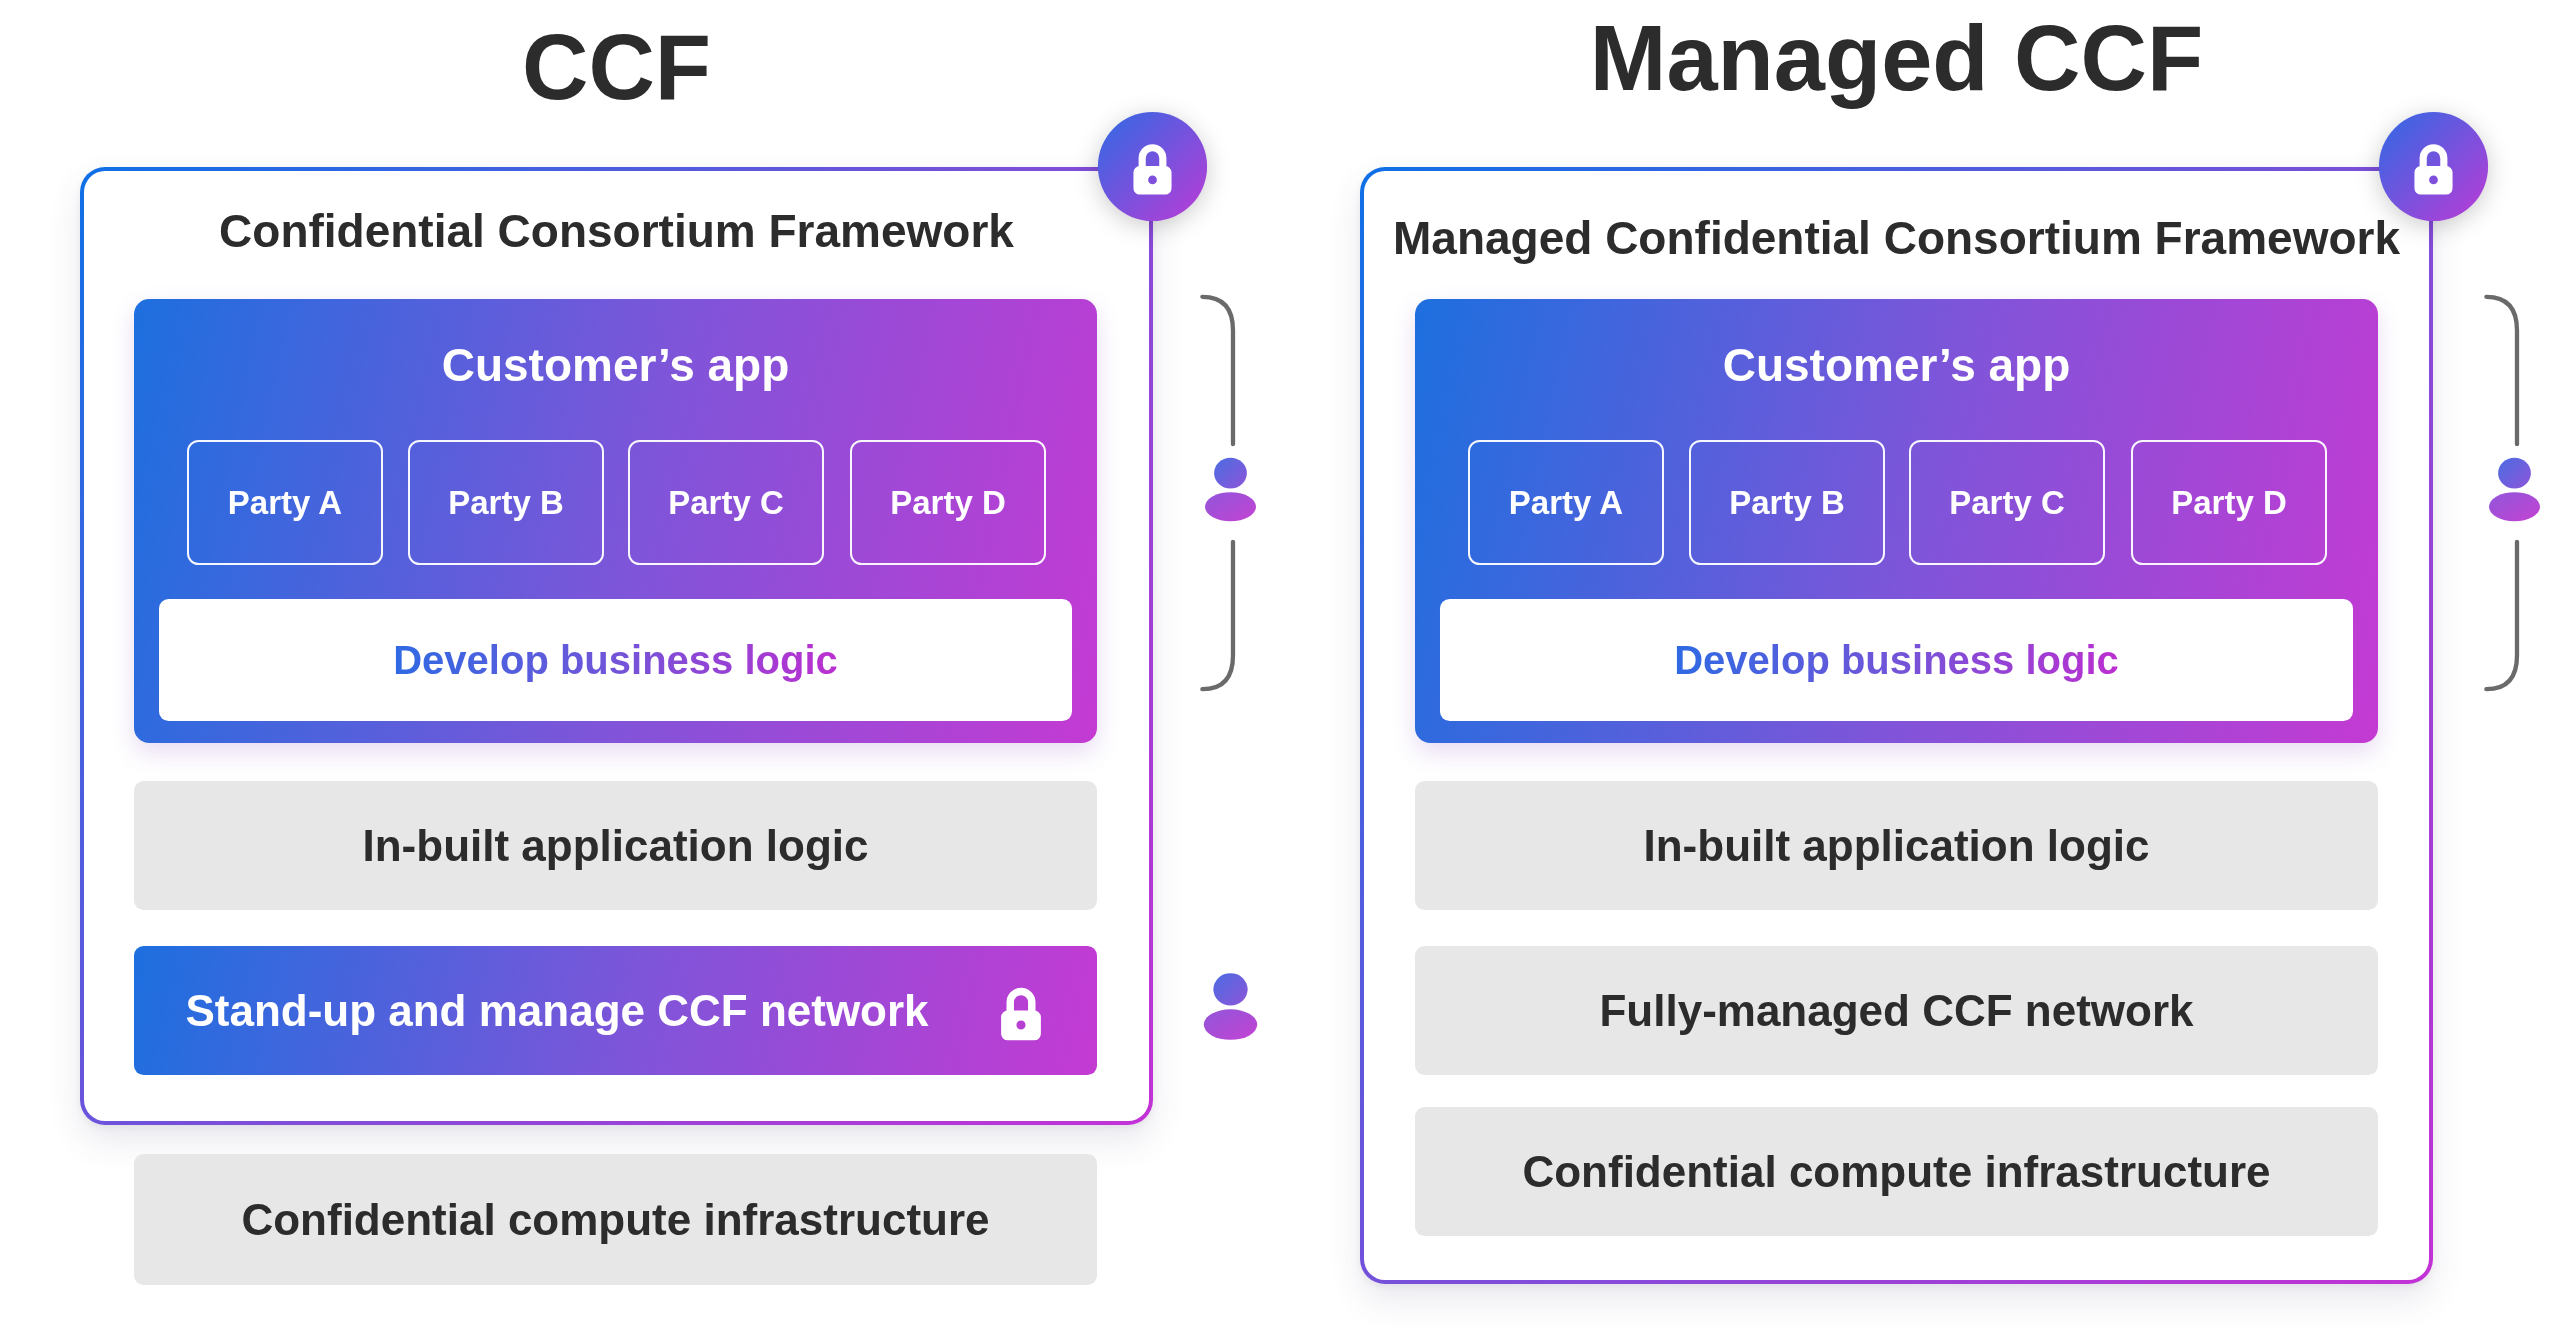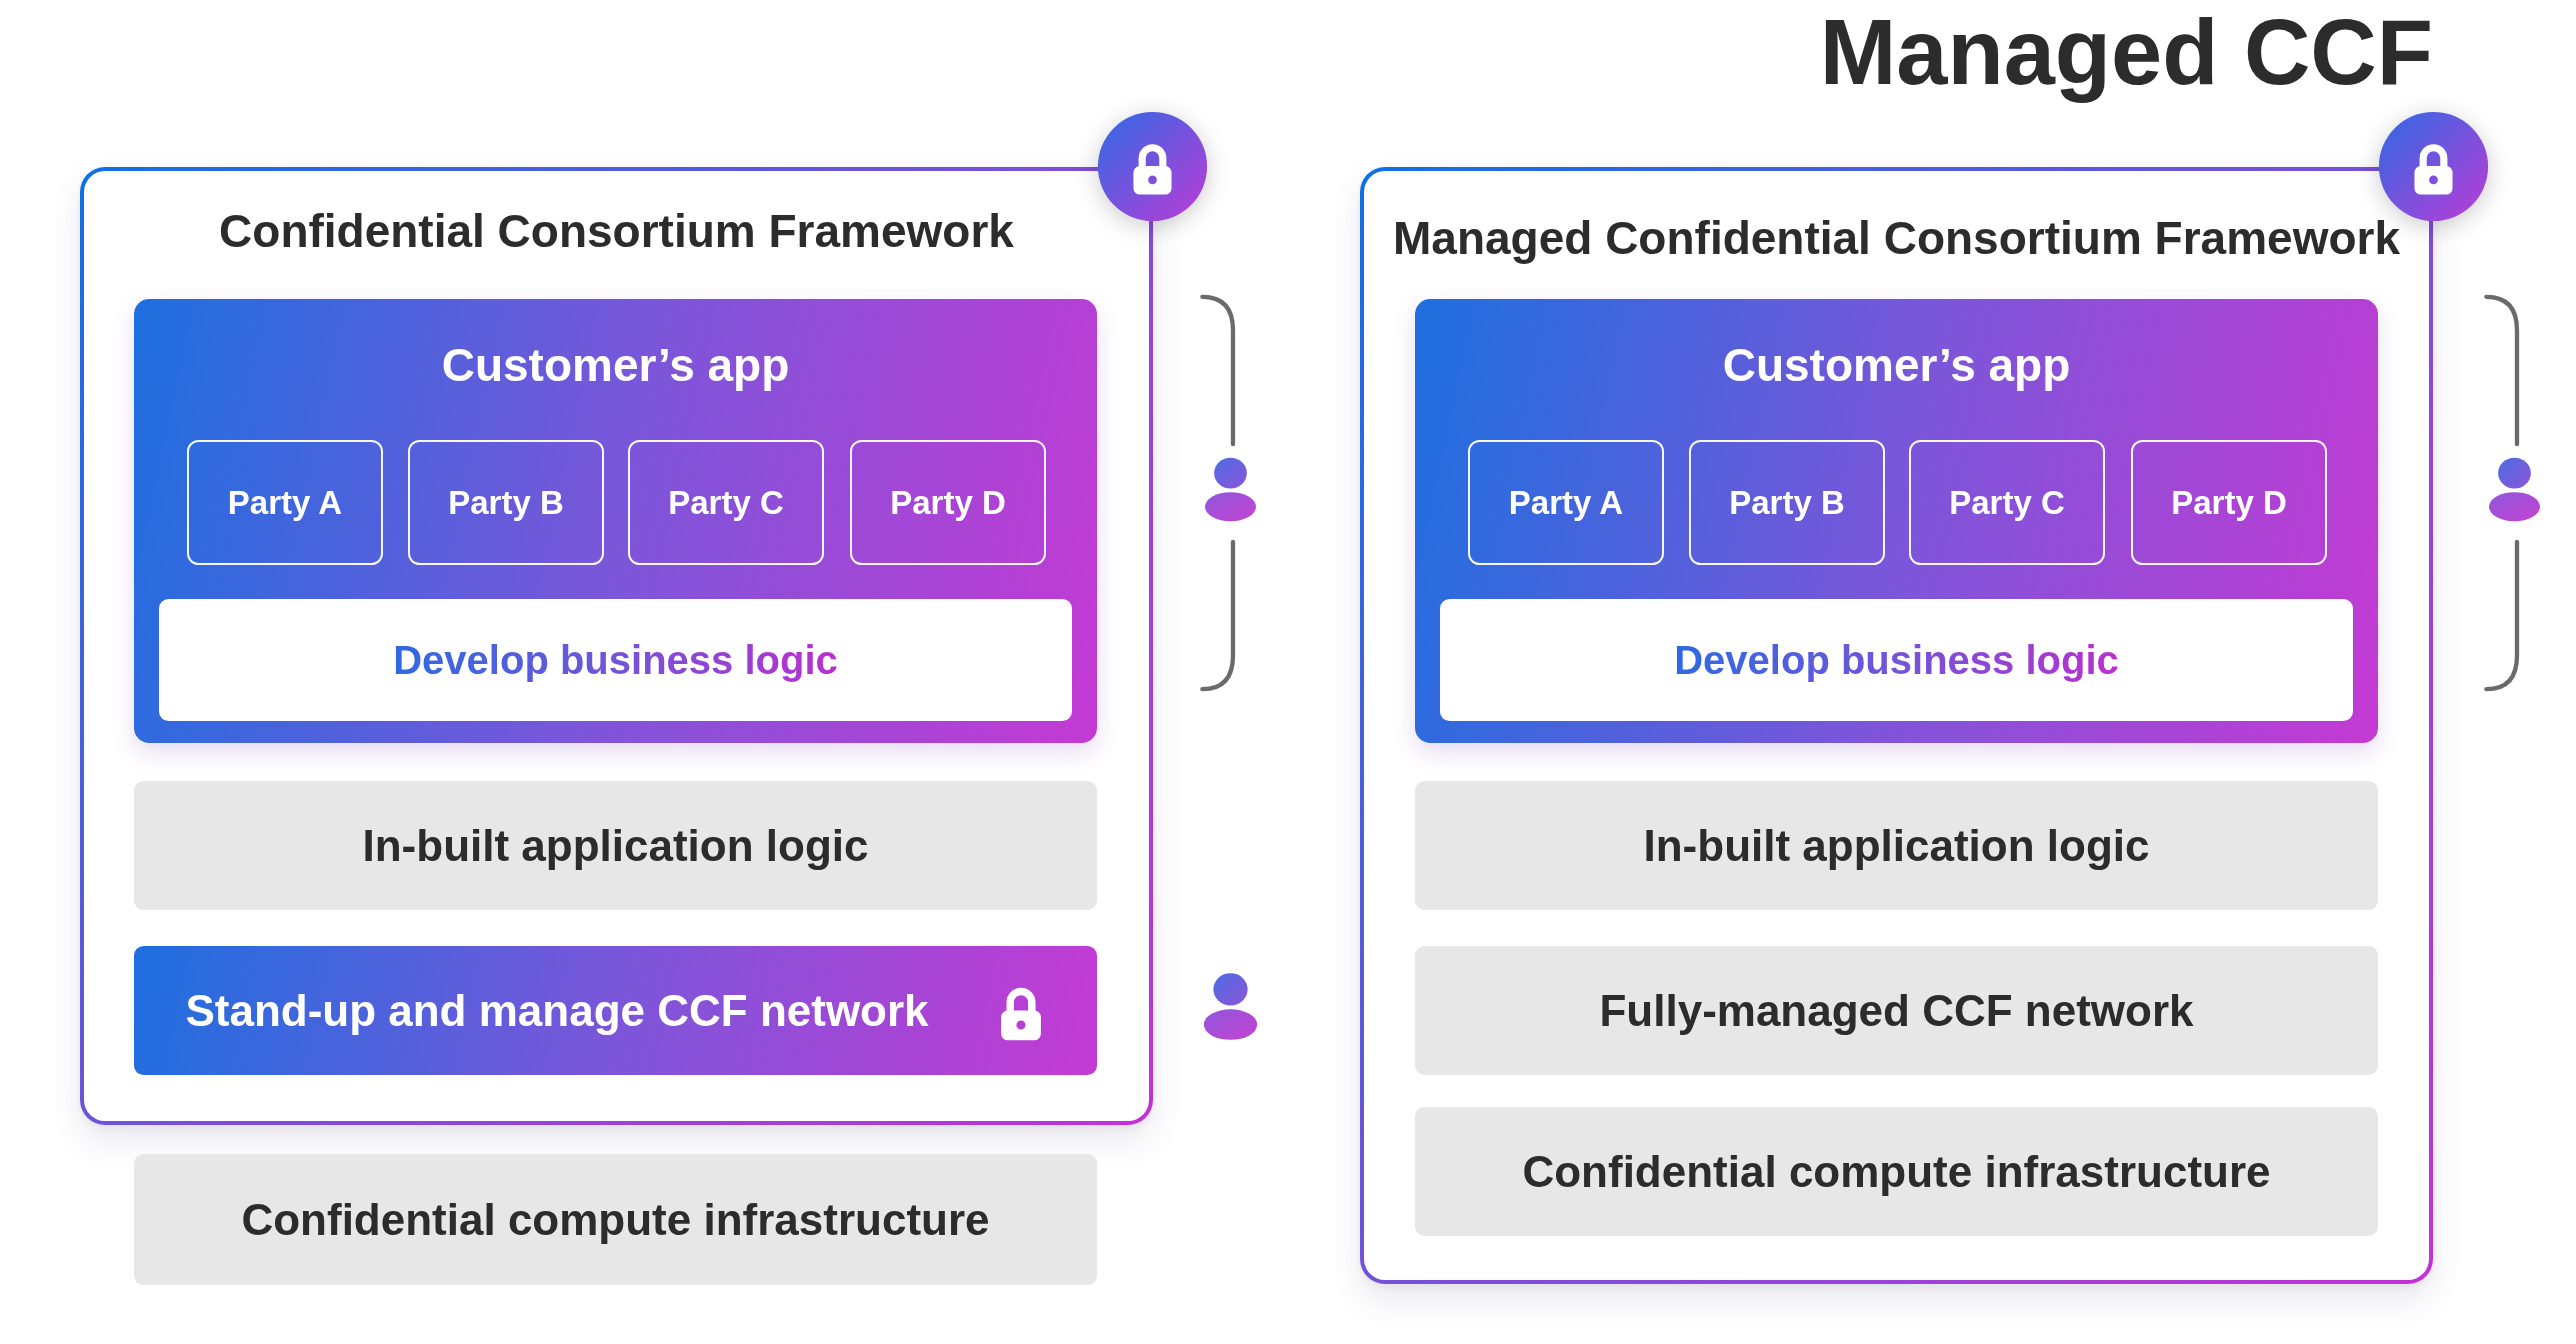--- a/index.html
+++ b/index.html
@@ -63,20 +63,21 @@
         <path fill="#ffffff" fill-rule="evenodd" d="M14 38 H46 A8 8 0 0 1 54 46 V66 A8 8 0 0 1 46 74 H14 A8 8 0 0 1 6 66 V46 A8 8 0 0 1 14 38 Z
                  M30 50 a5.5 5.5 0 1 0 0 11 a5.5 5.5 0 1 0 0 -11 Z"></path>
       </symbol>
       <symbol id="personSym" viewBox="0 0 64 78">
         <ellipse cx="32" cy="21" rx="18" ry="17" fill="url(#gradHead)"></ellipse>
         <ellipse cx="32" cy="58" rx="28" ry="16" fill="url(#gradBody)"></ellipse>
       </symbol>
     </defs>
   </svg>
 
+  <div class="panel-title" style="left:80px;top:15.3px;width:1073px;">CCF</div>
 
   <div class="gbox" style="left:80px;top:167px;width:1073px;height:958px;">
     <div class="gbox-inner"></div>
   </div>
 
   <div class="heading" style="left:80px;top:203px;width:1073px;">Confidential Consortium Framework</div>
 
   <div class="capp" style="left:134px;top:299px;width:963px;height:444px;"></div>
   <div class="capp-title" style="left:134px;top:337px;width:963px;">Customer’s app</div>
 
@@ -110,21 +111,21 @@
   <svg class="bracket" style="left:1188px;top:287px;" width="67" height="412" viewBox="0 0 70 430">
     <path d="M15 10 Q47 10 47 45 L47 164 M47 266 L47 385 Q47 420 15 420" fill="none" stroke="#6a6a6a" stroke-width="4.5" stroke-linecap="round"></path>
   </svg>
   <svg class="person" style="left:1200px;top:454px;" width="61" height="71" viewBox="0 0 64 78">
     <use href="#personSym" width="64" height="78"></use>
   </svg>
   <svg class="person" style="left:1200px;top:969px;" width="61" height="75" viewBox="0 0 64 78">
     <use href="#personSym" width="64" height="78"></use>
   </svg>
 
-  <div class="panel-title" style="left:1360px;top:0;width:1073px;text-align:right;">Managed CCF</div>
+  <div class="panel-title" style="left:1360px;top:6px;width:1073px;">Managed CCF</div>
 
   <div class="gbox" style="left:1360px;top:167px;width:1073px;height:1117px;">
     <div class="gbox-inner"></div>
   </div>
 
   <div class="heading" style="left:1360px;top:210px;width:1073px;">Managed Confidential Consortium Framework</div>
 
   <div class="capp" style="left:1415px;top:299px;width:963px;height:444px;"></div>
   <div class="capp-title" style="left:1415px;top:337px;width:963px;">Customer’s app</div>
 

